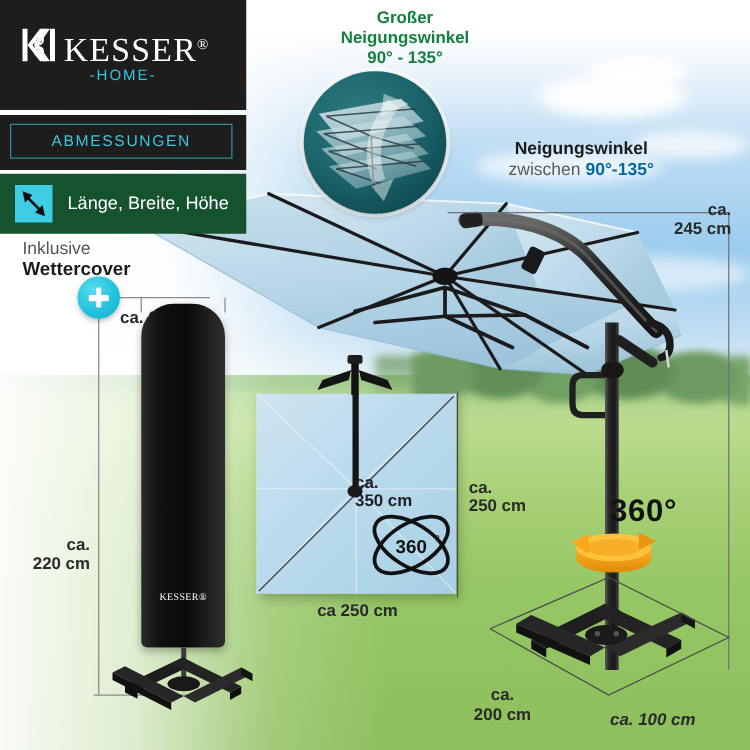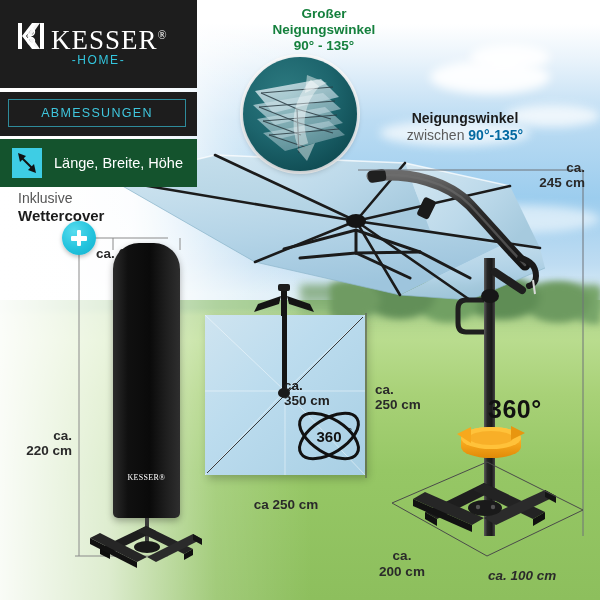--- a/index.html
+++ b/index.html
@@ -419,21 +419,21 @@
 
   <svg class="orbit" viewBox="0 0 74 66">
     <g fill="none" stroke="#111111" stroke-width="3">
       <ellipse cx="37" cy="33" rx="33" ry="17" transform="rotate(32 37 33)"></ellipse>
       <ellipse cx="37" cy="33" rx="33" ry="17" transform="rotate(-32 37 33)"></ellipse>
     </g>
     <text x="37" y="39" text-anchor="middle" font-family="Liberation Sans, sans-serif" font-size="15" font-weight="bold" fill="#111">360</text>
     <text x="58" y="31" text-anchor="middle" font-family="Liberation Sans, sans-serif" font-size="9" font-weight="bold" fill="#111">°</text>
   </svg>
 
-  <div class="dim dim-center" style="left:205px;top:497px;width:162px;">ca 250 cm</div>
+  <div class="dim dim-center" style="left:205px;top:481px;width:162px;">ca 250 cm</div>
   <div class="dim" style="left:375px;top:382px;">
     <span>ca.</span><br>
     <span>250 cm</span>
   </div>
 
   <svg class="ring360" viewBox="0 0 72 36">
     <defs>
       <linearGradient id="ringGrad" x1="0" y1="0" x2="0" y2="1">
         <stop offset="0%" stop-color="#ffce4f"></stop>
         <stop offset="50%" stop-color="#f7a81d"></stop>

